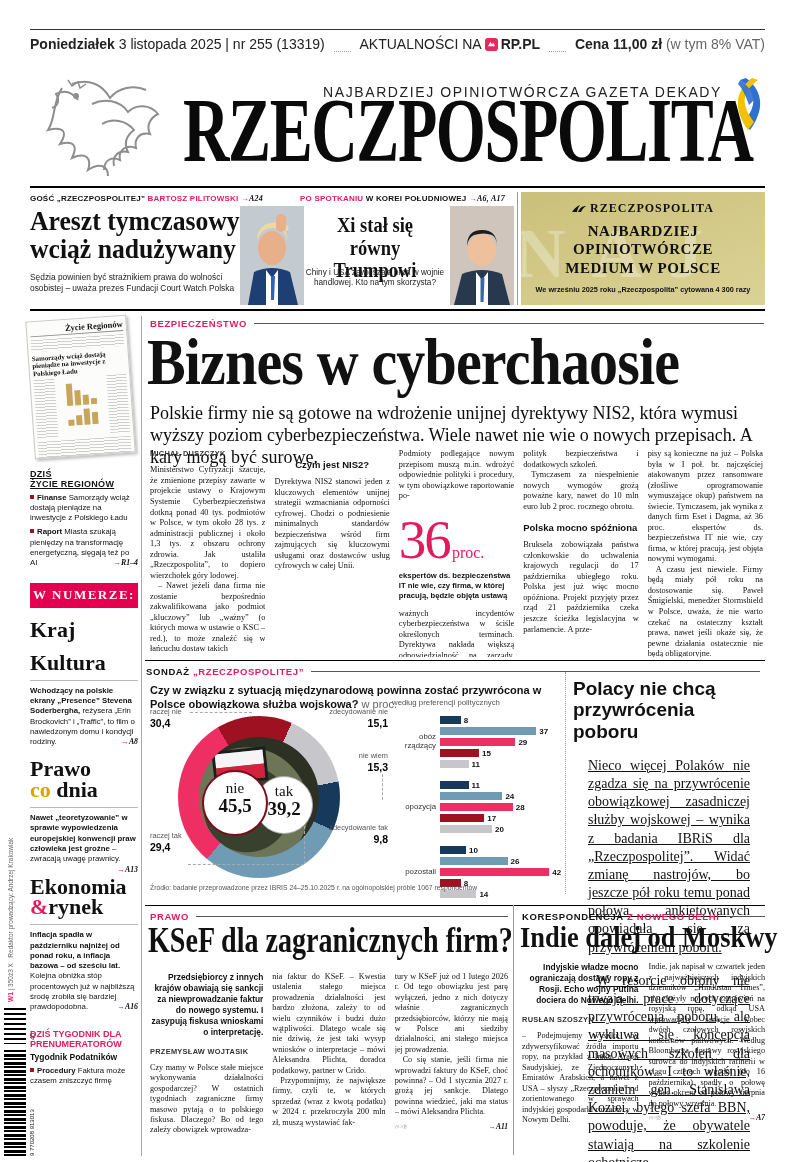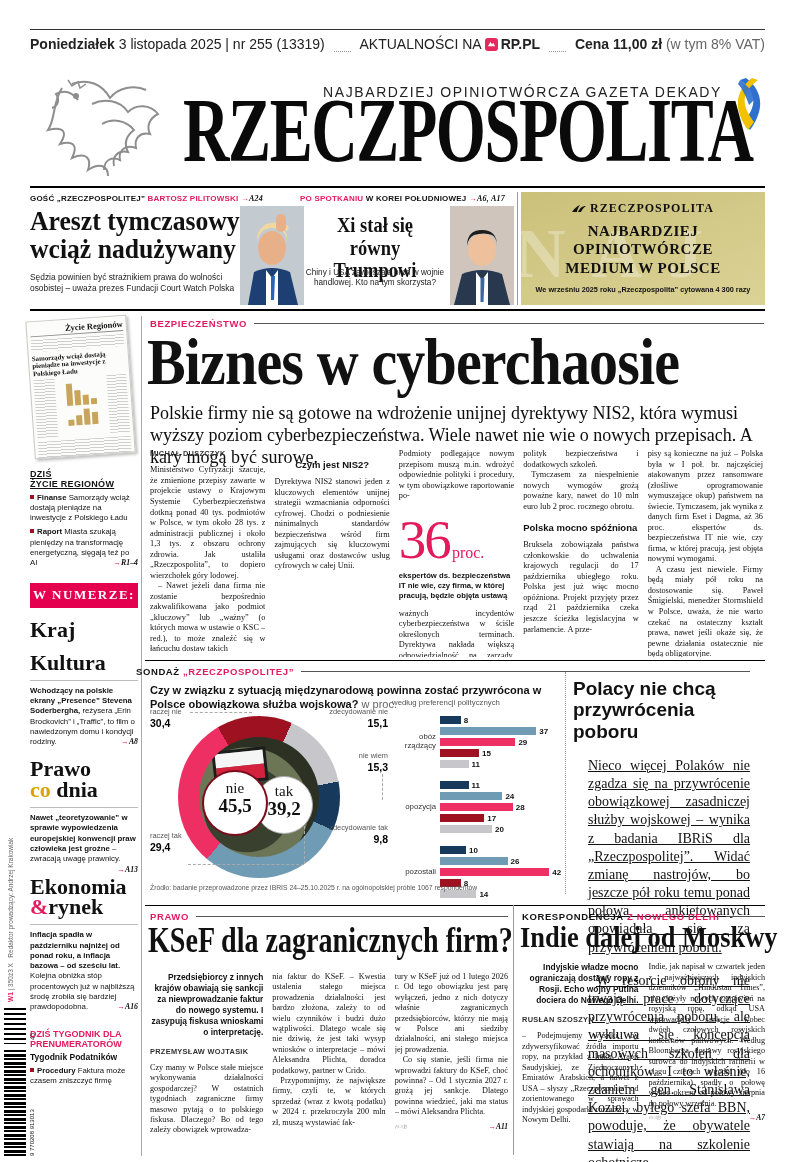--- a/index.html
+++ b/index.html
@@ -77,21 +77,21 @@
   .byline{font-family:"Liberation Sans",sans-serif;font-weight:700;font-size:7.4px;color:#333;margin-bottom:7px;letter-spacing:.3px;}
   .col p{margin:0;}
   .col p + p{text-indent:8px;}
   .subhead{font-family:"Liberation Sans",sans-serif;font-weight:700;font-size:9.5px;text-align:center;margin:10px 0 6px;}
   .stat-val{font-size:55px;line-height:1;color:#e31b5d;font-weight:400;letter-spacing:-2px;}
   .stat-unit{font-size:16px;color:#e31b5d;}
   .stat-cap{font-family:"Liberation Sans",sans-serif;font-weight:700;font-size:7.7px;line-height:1.3;margin:4px 0 8px;text-align:left;}
   .colend{display:flex;justify-content:space-between;align-items:baseline;margin-top:4px;font-size:7.5px;}
   
   .survey-rule{left:145px;right:29px;top:660px;border-top:1px solid #000;}
-  .survey-label{left:136px;top:666px;width:614px;}
+  .survey-label{left:146px;top:666px;width:614px;}
   .question{left:150px;top:684px;width:420px;font-size:11px;font-weight:700;line-height:1.25;}
   .qnote{font-weight:400;color:#666;}
   .donut-wrap{left:150px;top:706px;width:240px;height:178px;}
   .donut{position:absolute;left:28px;top:10px;width:162px;height:162px;border-radius:50%;}
   .donut-photo{position:absolute;left:49px;top:31px;width:120px;height:120px;border-radius:50%;overflow:hidden;
                background:radial-gradient(circle at 40% 60%,#5a6349 0 18%,#39402e 19% 42%,#6d7557 43% 60%,#2c3124 61%);}
   .flag{position:absolute;left:14px;top:12px;width:54px;height:34px;transform:rotate(-6deg);border:3px solid #1c1c1c;box-sizing:border-box;}
   .flag .w{height:50%;background:#f5f5f5;}
   .flag .r{height:50%;background:#d4213d;}
   .cbadge{position:absolute;border-radius:50%;background:#fff;text-align:center;font-family:"Liberation Serif",serif;}

